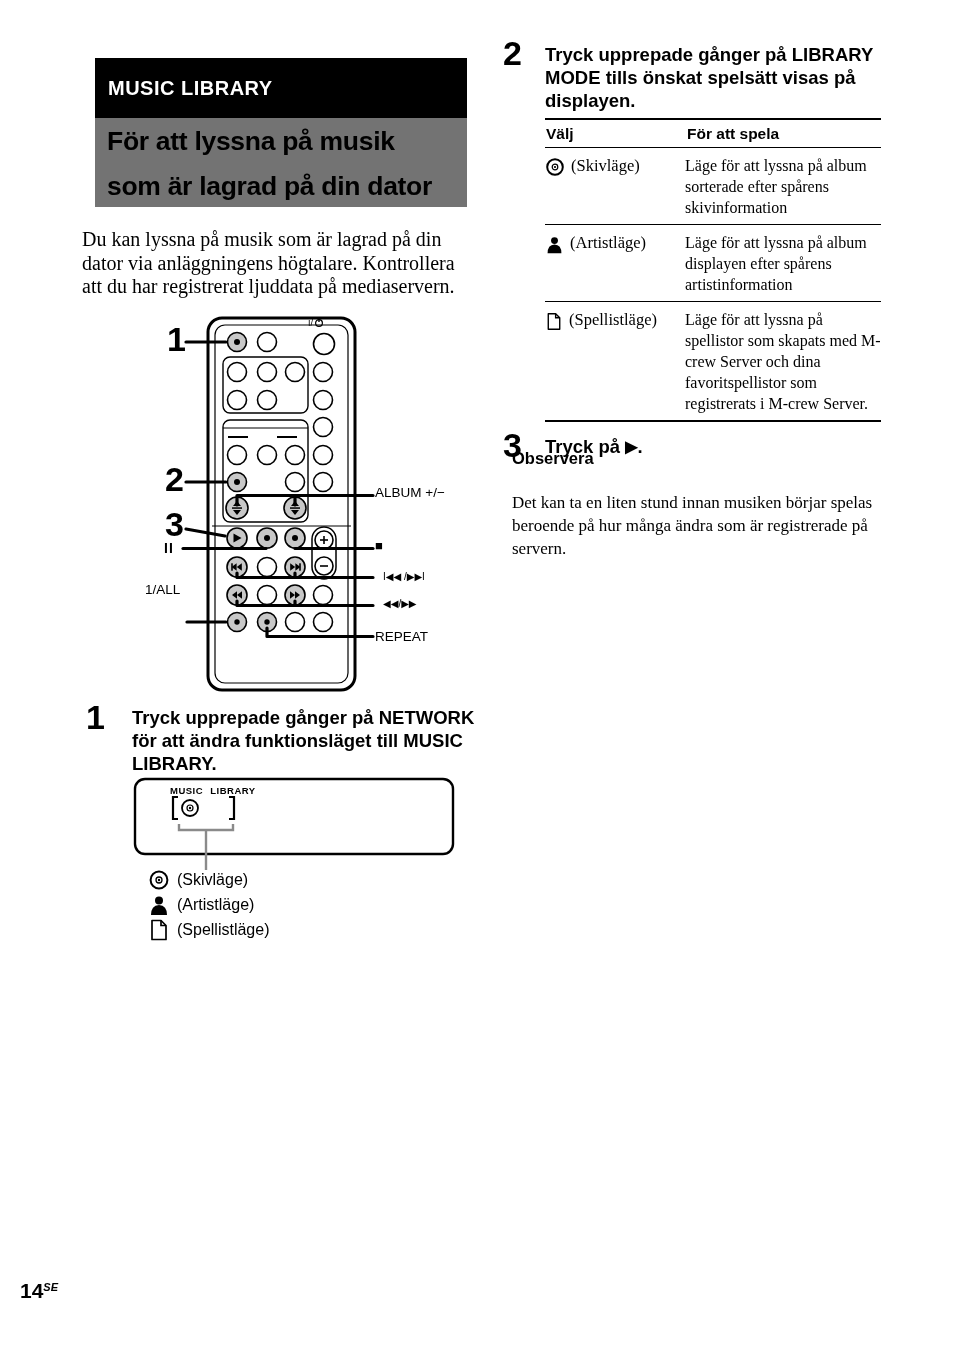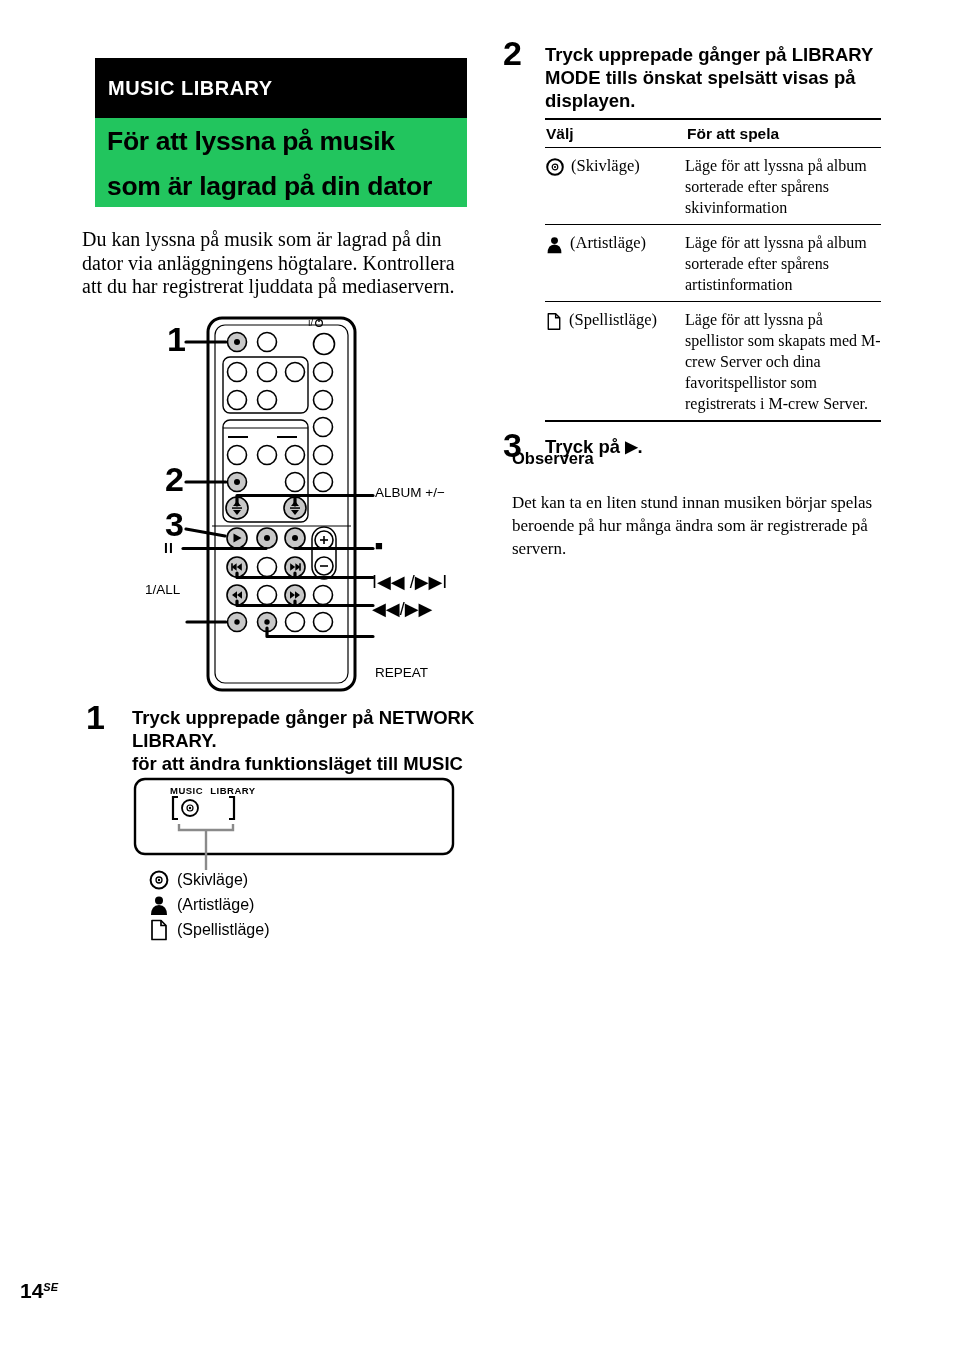--- a/index.html
+++ b/index.html
@@ -3,34 +3,34 @@
 <meta charset="utf-8">
 <style>
   html,body{margin:0;padding:0;background:#fff;}
   .page{position:relative;width:954px;height:1352px;background:#ffffff;color:#000;
         font-family:"Liberation Sans",sans-serif;overflow:hidden;}
   .abs{position:absolute;}
 
   
   .section-bar{left:95px;top:58px;width:372px;height:60px;background:#000;display:flex;align-items:center;}
   .section-bar span{color:#fff;font-weight:bold;font-size:20px;letter-spacing:.5px;padding-left:13px;}
-  .title-block{left:95px;top:118px;width:372px;height:89px;background:#22c55e;}
+  .title-block{left:95px;top:118px;width:372px;height:89px;background:#737373;}
   .title-block span{display:block;font-weight:bold;font-size:26.5px;line-height:43px;padding-left:12px;
                     letter-spacing:-.3px;white-space:pre;margin-top:2px;}
   .serif{font-family:"Liberation Serif",serif;}
   .intro{left:82px;top:228px;font-size:20px;line-height:23.5px;}
   .intro span{display:block;white-space:pre;}
 
   
   .step-num{font-weight:bold;font-size:34px;line-height:30px;}
   .step-text span{display:block;font-weight:bold;font-size:18.5px;line-height:23px;white-space:pre;}
 
   
   .rc-label{font-size:13.5px;white-space:pre;}
-  .rc-sym{font-size:18px;white-space:pre;}
+  .rc-sym{font-size:10px;white-space:pre;margin-left:11px;}
   .pause-label{font-weight:bold;font-size:14px;letter-spacing:1px;}
   .power-label{display:flex;align-items:center;font-size:9px;gap:1px;}
 
   
   .rc-body{fill:#fff;stroke:#000;stroke-width:3;}
   .rc-inner{fill:none;stroke:#000;stroke-width:1.2;}
   .rc-group{fill:none;stroke:#000;stroke-width:1.4;}
   .btn{fill:#fff;stroke:#000;stroke-width:1.6;}
   .btn-sh{fill:#c8c8c8;stroke:#000;stroke-width:1.6;}
   .dot{fill:#000;}
@@ -202,27 +202,27 @@
   </div>
   <div class="abs step-num" style="left:167px;top:324px;">1</div>
   <div class="abs step-num" style="left:165px;top:464px;">2</div>
   <div class="abs step-num" style="left:165px;top:509px;">3</div>
   <div class="abs pause-label" style="left:164px;top:540px;">II</div>
   <div class="abs rc-label" style="left:145px;top:582px;">1/ALL</div>
   <div class="abs rc-label" style="left:375px;top:485px;">ALBUM +/−</div>
   <div class="abs rc-label" style="left:375px;top:538px;font-size:13px;">■</div>
   <div class="abs rc-sym" style="left:372px;top:571px;">I◀◀ /▶▶I</div>
   <div class="abs rc-sym" style="left:372px;top:598px;">◀◀/▶▶</div>
-  <div class="abs rc-label" style="left:375px;top:629px;margin-top:36px;">REPEAT</div>
+  <div class="abs rc-label" style="left:375px;top:629px;">REPEAT</div>
 
   <div class="abs step-num" style="left:86px;top:702px;">1</div>
   <div class="abs step-text" style="left:132px;top:706px;">
     <span>Tryck upprepade gånger på NETWORK</span>
+    <span>för att ändra funktionsläget till MUSIC</span>
     <span>LIBRARY.</span>
-    <span>för att ändra funktionsläget till MUSIC</span>
   </div>
 
   <svg class="abs" style="left:133px;top:777px;" width="322" height="95" viewBox="0 0 322 95">
     <rect x="2" y="2" width="318" height="75" rx="10" fill="#fff" stroke="#000" stroke-width="2.4"></rect>
     <polyline points="45,20 40,20 40,42 45,42" fill="none" stroke="#000" stroke-width="2.2"></polyline>
     <polyline points="96,20 101,20 101,42 96,42" fill="none" stroke="#000" stroke-width="2.2"></polyline>
     <g>
       <circle cx="57" cy="31" r="8" fill="none" stroke="#000" stroke-width="1.8"></circle>
       <circle cx="57" cy="31" r="3" fill="none" stroke="#000" stroke-width="1.2"></circle>
       <circle cx="57" cy="31" r="1.2" fill="#000"></circle>
@@ -281,21 +281,21 @@
       <div class="tc2 desc-cell">Läge för att lyssna på album sorterade efter spårens skivinformation</div>
     </div>
     <div class="trow">
       <div class="tc1 mode-cell">
         <svg width="19" height="21" viewBox="0 0 22 22">
           <circle cx="11" cy="6.5" r="4" fill="#000"></circle>
           <path d="M3,21 Q3,11.5 11,11 Q19,11.5 19,21 Z" fill="#000"></path>
         </svg>
         <span>(Artistläge)</span>
       </div>
-      <div class="tc2 desc-cell">Läge för att lyssna på album sorterade efter spårens artistinformation</div>
+      <div class="tc2 desc-cell">Läge för att lyssna på album displayen efter spårens artistinformation</div>
     </div>
     <div class="trow">
       <div class="tc1 mode-cell">
         <svg width="18" height="21" viewBox="0 0 22 22">
           <path d="M4,1.5 h9 l5,5 v14 h-14 z" fill="#fff" stroke="#000" stroke-width="1.7" stroke-linejoin="round"></path>
           <path d="M13,1.5 v5 h5" fill="none" stroke="#000" stroke-width="1.7"></path>
         </svg>
         <span>(Spellistläge)</span>
       </div>
       <div class="tc2 desc-cell">Läge för att lyssna på spellistor som skapats med M-crew Server och dina favoritspellistor som registrerats i M-crew Server.</div>

